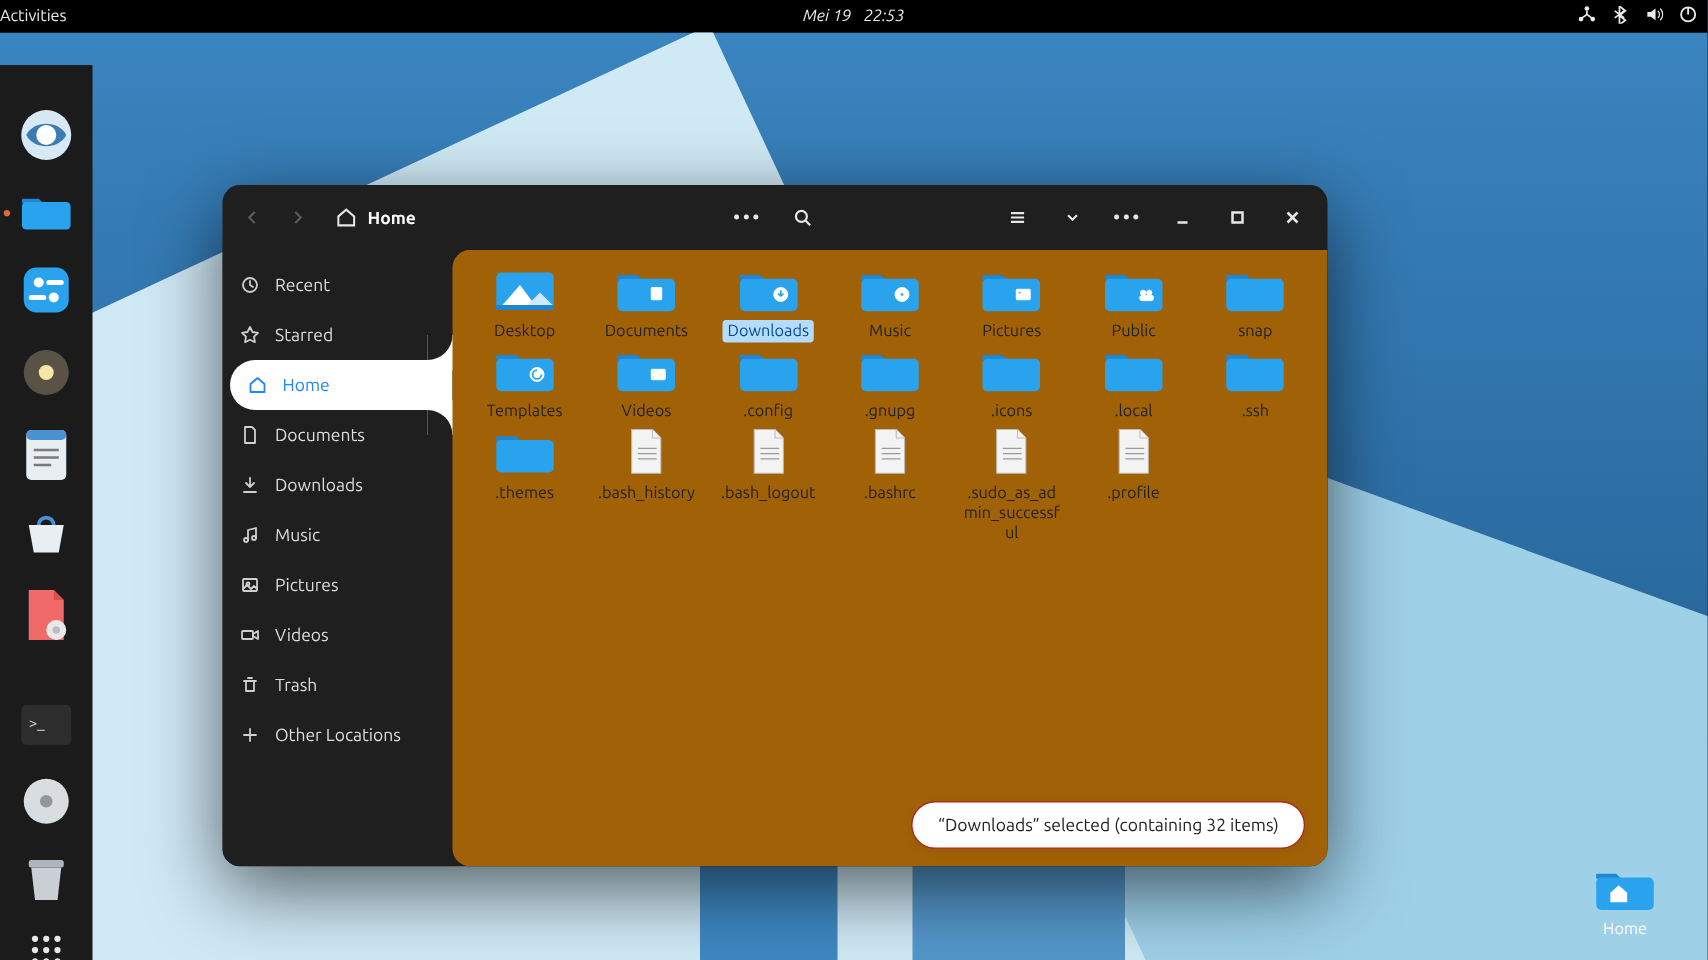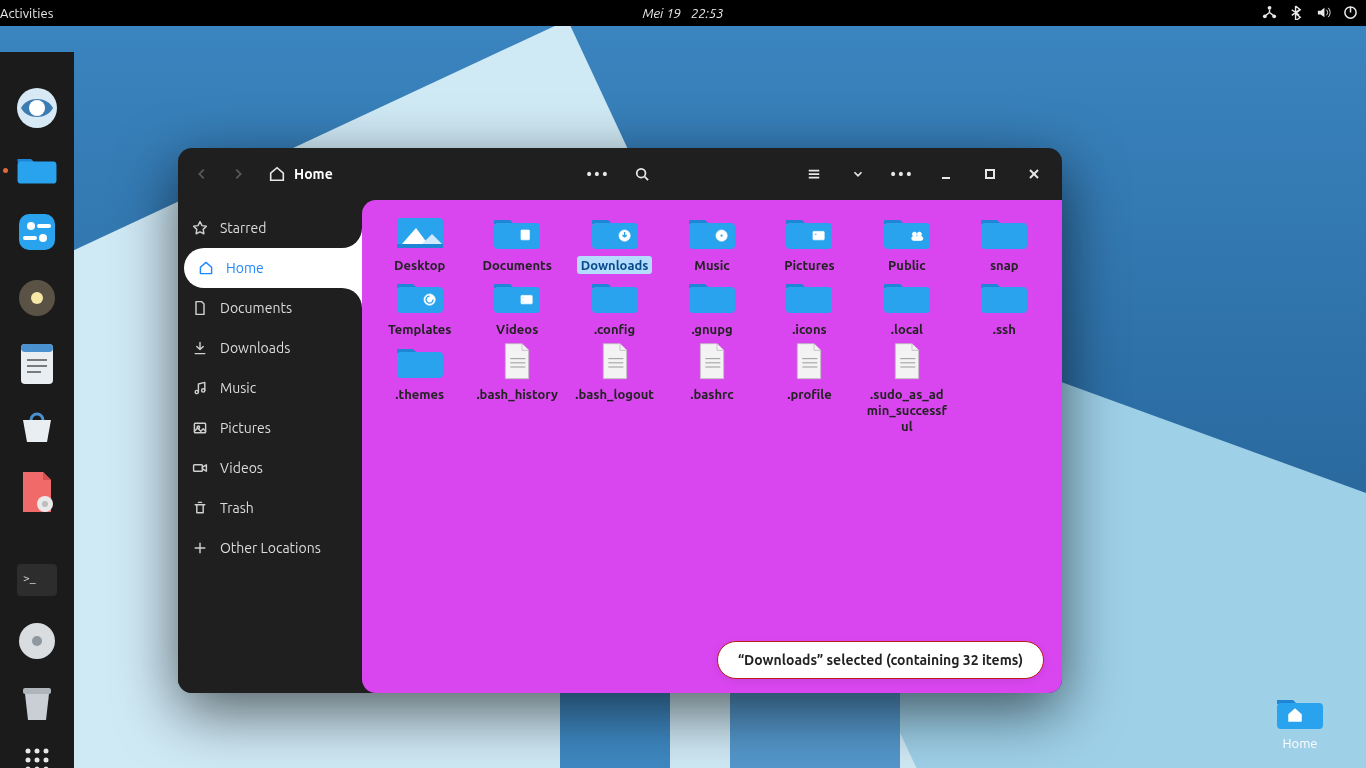--- a/index.html
+++ b/index.html
@@ -55,21 +55,21 @@
 .sb-item { display: flex; align-items: center; gap: 12px; height: 40px; padding: 0 14px; position: relative; }
 .sb-item svg { width: 16px; height: 16px; stroke: #cfcfcf; fill: none; stroke-width: 1.8; flex-shrink: 0; }
 .sb-item.active { background: #fff; color: #1f86ff; border-radius: 20px 0 0 20px; margin-left: 6px; padding-left: 14px; }
 .sb-item.active svg { stroke: #1f86ff; }
 .sb-item.active::before, .sb-item.active::after {
   content: ""; position: absolute; right: 0; width: 20px; height: 20px; background: #1f1f1f;
 }
 .sb-item.active::before { top: -20px; border-bottom-right-radius: 20px; box-shadow: 6px 6px 0 6px #fff; }
 .sb-item.active::after  { bottom: -20px; border-top-right-radius: 20px; box-shadow: 6px -6px 0 6px #fff; }
 
-.content { flex: 1; background: #d946ef; border-top-left-radius: 14px; border-bottom-left-radius: 14px; position: relative; overflow: hidden; font-weight: bold; }
+.content { flex: 1; background: #a16207; border-top-left-radius: 14px; border-bottom-left-radius: 14px; position: relative; overflow: hidden; }
 .grid { display: grid; grid-template-columns: repeat(7, 1fr); padding: 14px 12px 0 12px; column-gap: 6px; row-gap: 4px; }
 .item { display: flex; flex-direction: column; align-items: center; text-align: center; font-size: 13px; color: #222; }
 .item .ic { width: 52px; height: 38px; margin-bottom: 4px; display: flex; align-items: center; justify-content: center; }
 .item .nm { padding: 1px 4px; border-radius: 3px; line-height: 1.25; max-width: 90px; word-break: break-word; }
 .item.selected .nm { background: #b3dcff; color: #084b8a; }
 
 .statusbar { position: absolute; right: 18px; bottom: 14px; background: #fff; border: 1px solid #b91c1c; box-shadow: 0 2px 8px rgba(0,0,0,.08); border-radius: 22px; padding: 10px 20px; font-size: 14px; color: #222; }
 
 
 .folder-svg .body { fill: #2aa3ee; }
@@ -302,20 +302,27 @@
               <line x1="10" y1="2" x2="2" y2="10"></line>
             </svg>
           </div>
       </div>
     </div>
 
     <div class="body">
       <div class="sidebar" id="sidebar">
           <div class="sb-item">
             <svg viewBox="0 0 20 20" stroke-linecap="round" stroke-linejoin="round">
+              <circle cx="10" cy="10" r="7"></circle>
+              <path d="M10 6v4l3 2"></path>
+            </svg>
+            <span>Recent</span>
+          </div>
+          <div class="sb-item">
+            <svg viewBox="0 0 20 20" stroke-linecap="round" stroke-linejoin="round">
               <path d="M10 2l2.5 5 5.5.8-4 3.9.9 5.5L10 14.8 5.1 17.2 6 11.7 2 7.8l5.5-.8z"></path>
             </svg>
             <span>Starred</span>
           </div>
           <div class="sb-item active">
             <svg viewBox="0 0 20 20" stroke-linecap="round" stroke-linejoin="round">
               <path d="M3 9l7-6 7 6v8H3z"></path>
             </svg>
             <span>Home</span>
           </div>
@@ -541,28 +548,28 @@
                 </svg>
               </div>
               <div class="nm">.bashrc</div>
             </div>
             <div class="item">
               <div class="ic">
                 <svg width="34" height="40" viewBox="0 0 40 48">
                   <use href="#sy-file"></use>
                 </svg>
               </div>
-              <div class="nm">.profile</div>
+              <div class="nm">.sudo_as_admin_successful</div>
             </div>
             <div class="item">
               <div class="ic">
                 <svg width="34" height="40" viewBox="0 0 40 48">
                   <use href="#sy-file"></use>
                 </svg>
               </div>
-              <div class="nm">.sudo_as_admin_successful</div>
+              <div class="nm">.profile</div>
             </div>
           </div>
         <div class="statusbar">“Downloads” selected  (containing 32 items)</div>
       </div>
     </div>
   </div>
 </div>
 
 </body></html>

